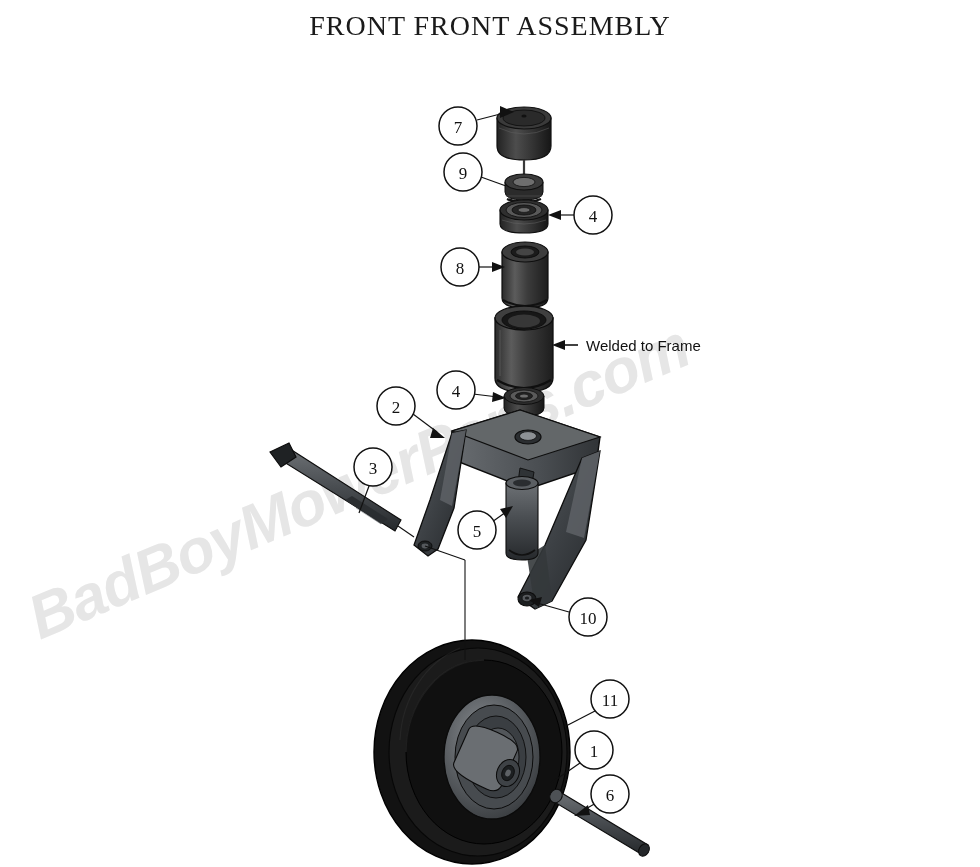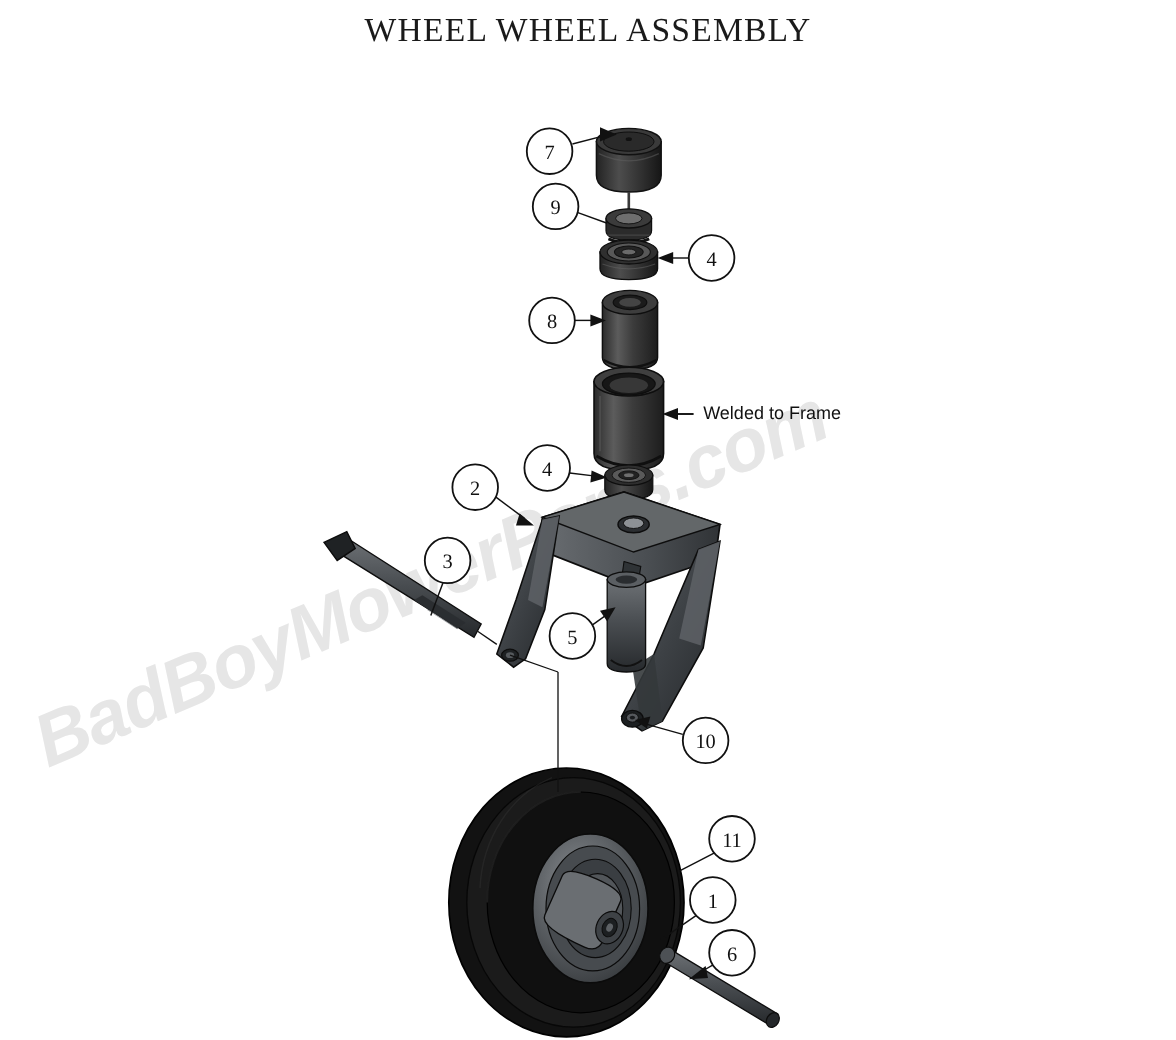--- a/index.html
+++ b/index.html
@@ -60,21 +60,21 @@
     font-size: 62px;
     fill: #e6e6e6;
     letter-spacing: -1px;
   }
 </style>
 </head>
 <body>
 
 <div id="diagram-root">
 
-  <div class="page-title">WHEEL WHEEL ASSEMBLY</div>
+  <div class="page-title">FRONT FRONT ASSEMBLY</div>
 
   <svg class="art" viewBox="0 0 980 867">
     <defs>
       <linearGradient id="gMetal" x1="0" y1="0" x2="1" y2="0">
         <stop offset="0" stop-color="#3f3f3f"></stop>
         <stop offset="0.35" stop-color="#6e6e6e"></stop>
         <stop offset="0.62" stop-color="#4a4a4a"></stop>
         <stop offset="1" stop-color="#2c2c2c"></stop>
       </linearGradient>
       <linearGradient id="gMetalDark" x1="0" y1="0" x2="1" y2="0">

